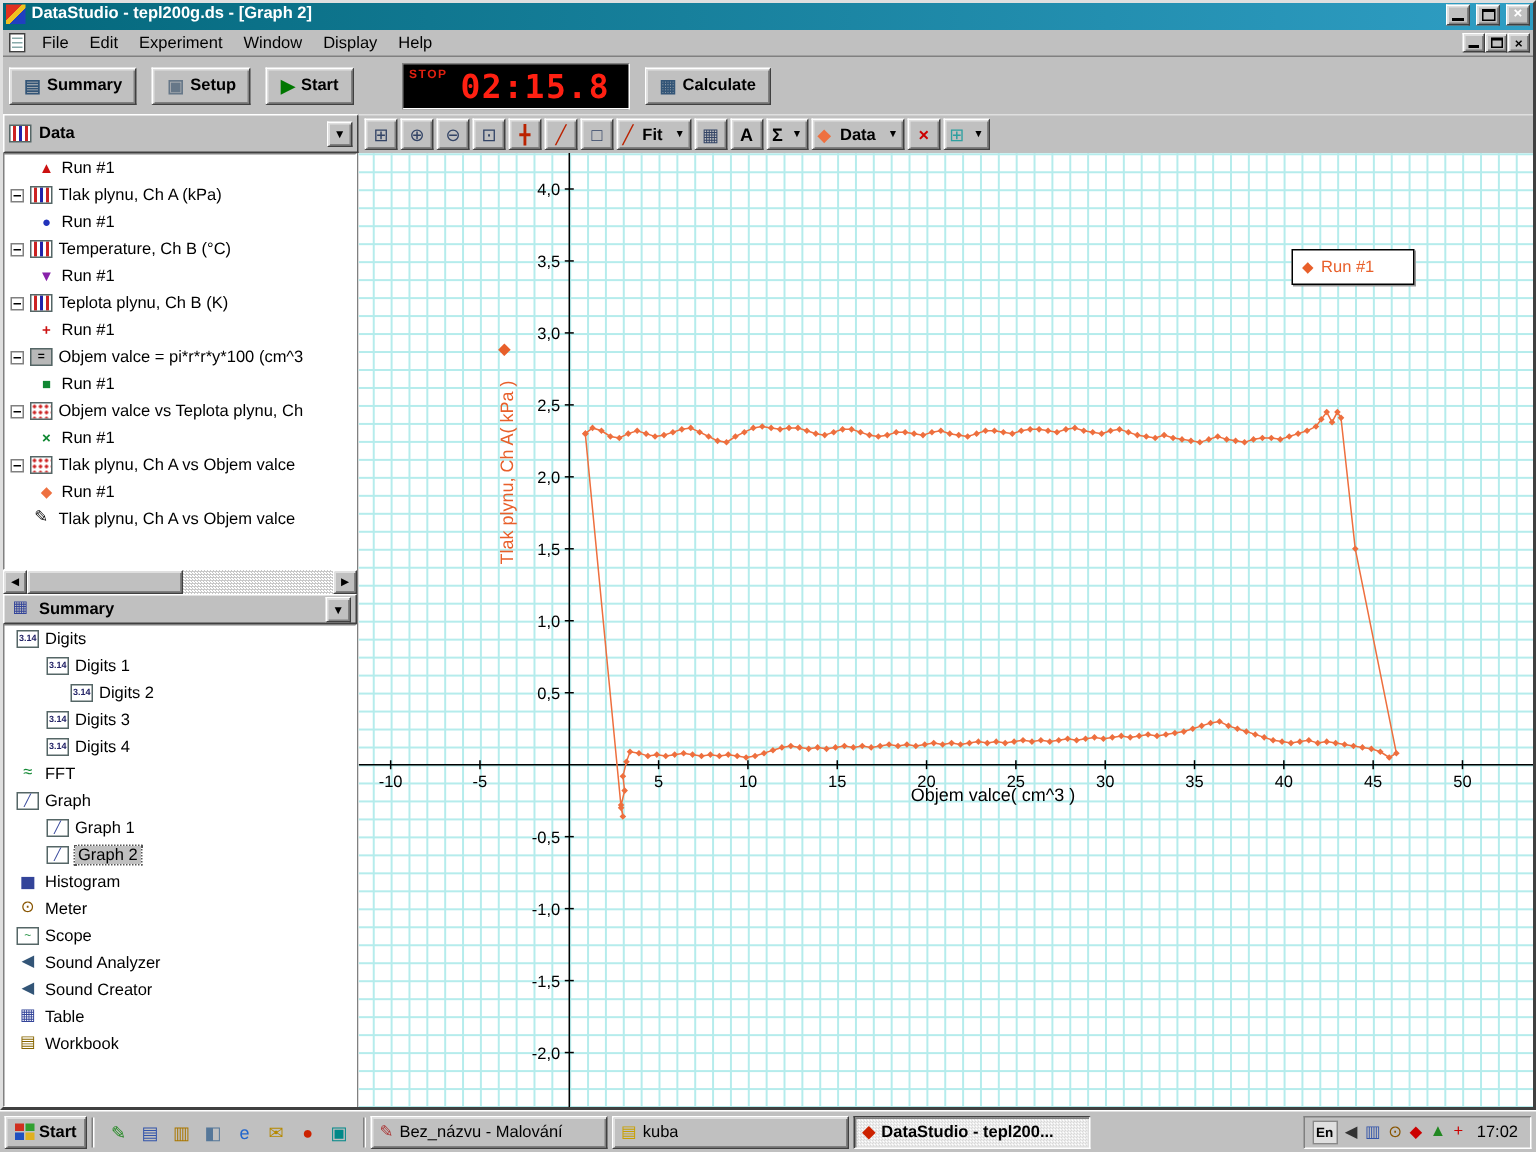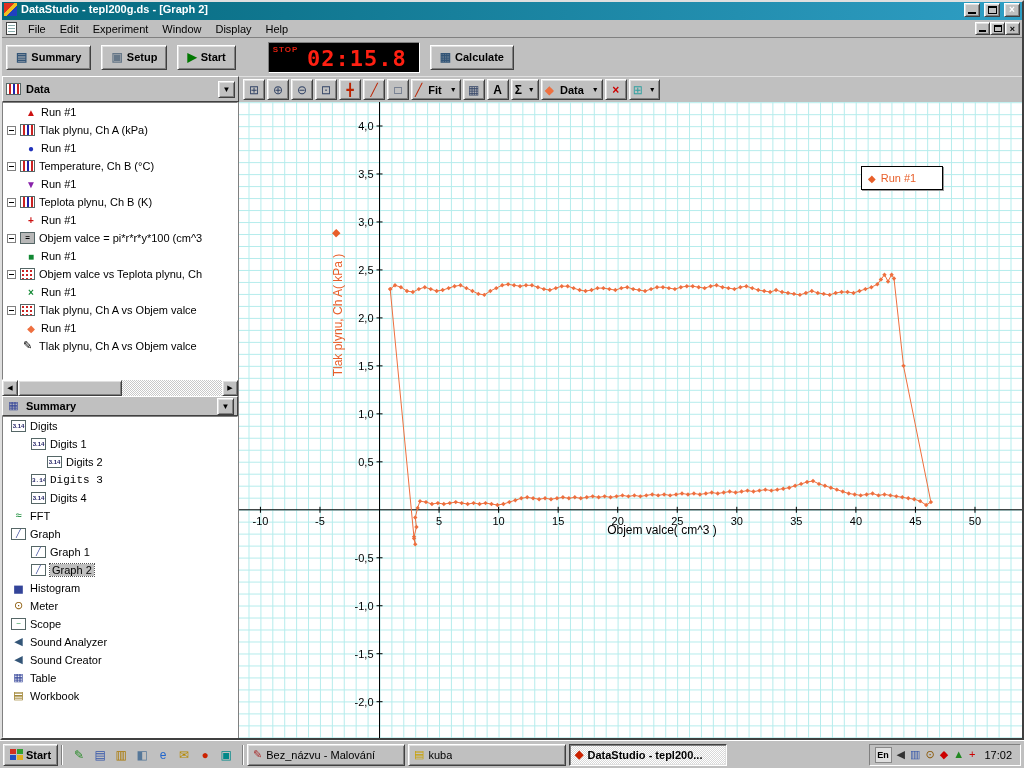--- a/index.html
+++ b/index.html
@@ -325,21 +325,21 @@
               <span class="tlabel">Digits</span>
             </div>
             <div class="trow" style="padding-left: 28px;">
               <span class="ti digits">3.14</span>
               <span class="tlabel">Digits 1</span>
             </div>
             <div class="trow" style="padding-left: 44px;">
               <span class="ti digits">3.14</span>
               <span class="tlabel">Digits 2</span>
             </div>
-            <div class="trow" style="padding-left: 28px; font-family: Liberation Mono, monospace;">
+            <div class="trow" style="padding-left: 28px;">
               <span class="ti digits">3.14</span>
               <span class="tlabel">Digits 3</span>
             </div>
             <div class="trow" style="padding-left: 28px;">
               <span class="ti digits">3.14</span>
               <span class="tlabel">Digits 4</span>
             </div>
             <div class="trow" style="padding-left: 8px;">
               <span class="ti plain" style="color: rgb(17, 136, 51);">≈</span>
               <span class="tlabel">FFT</span>

